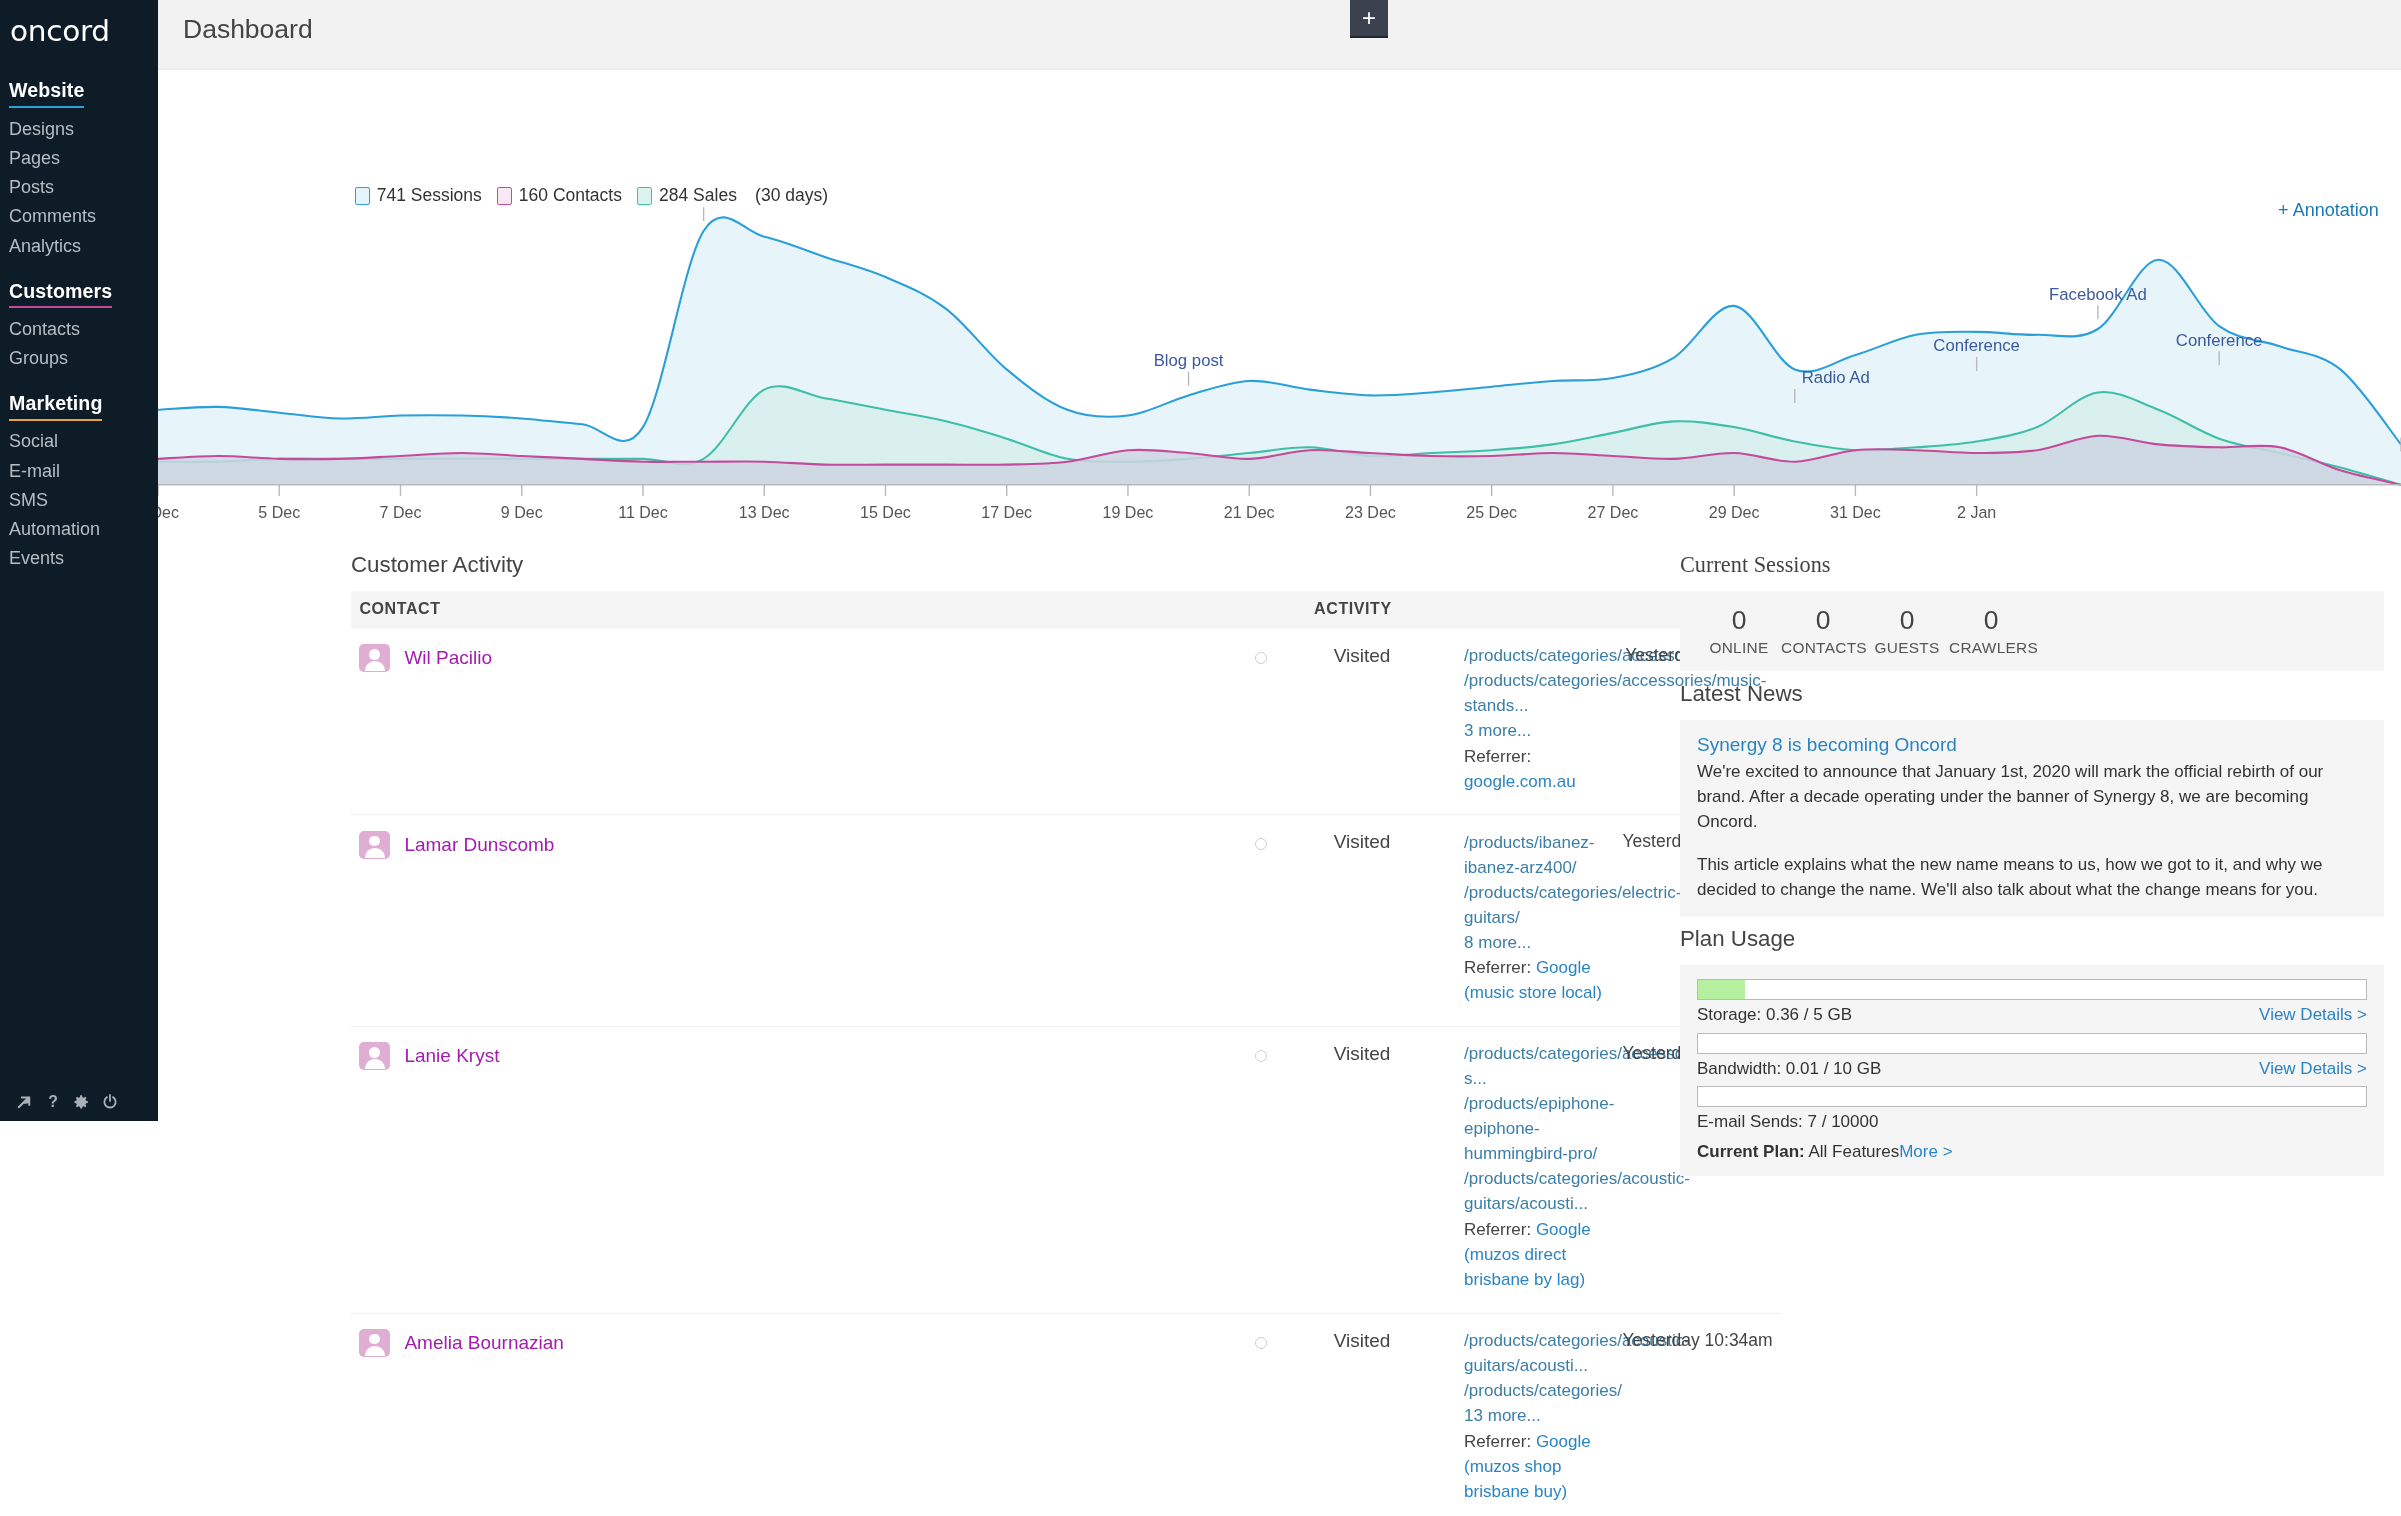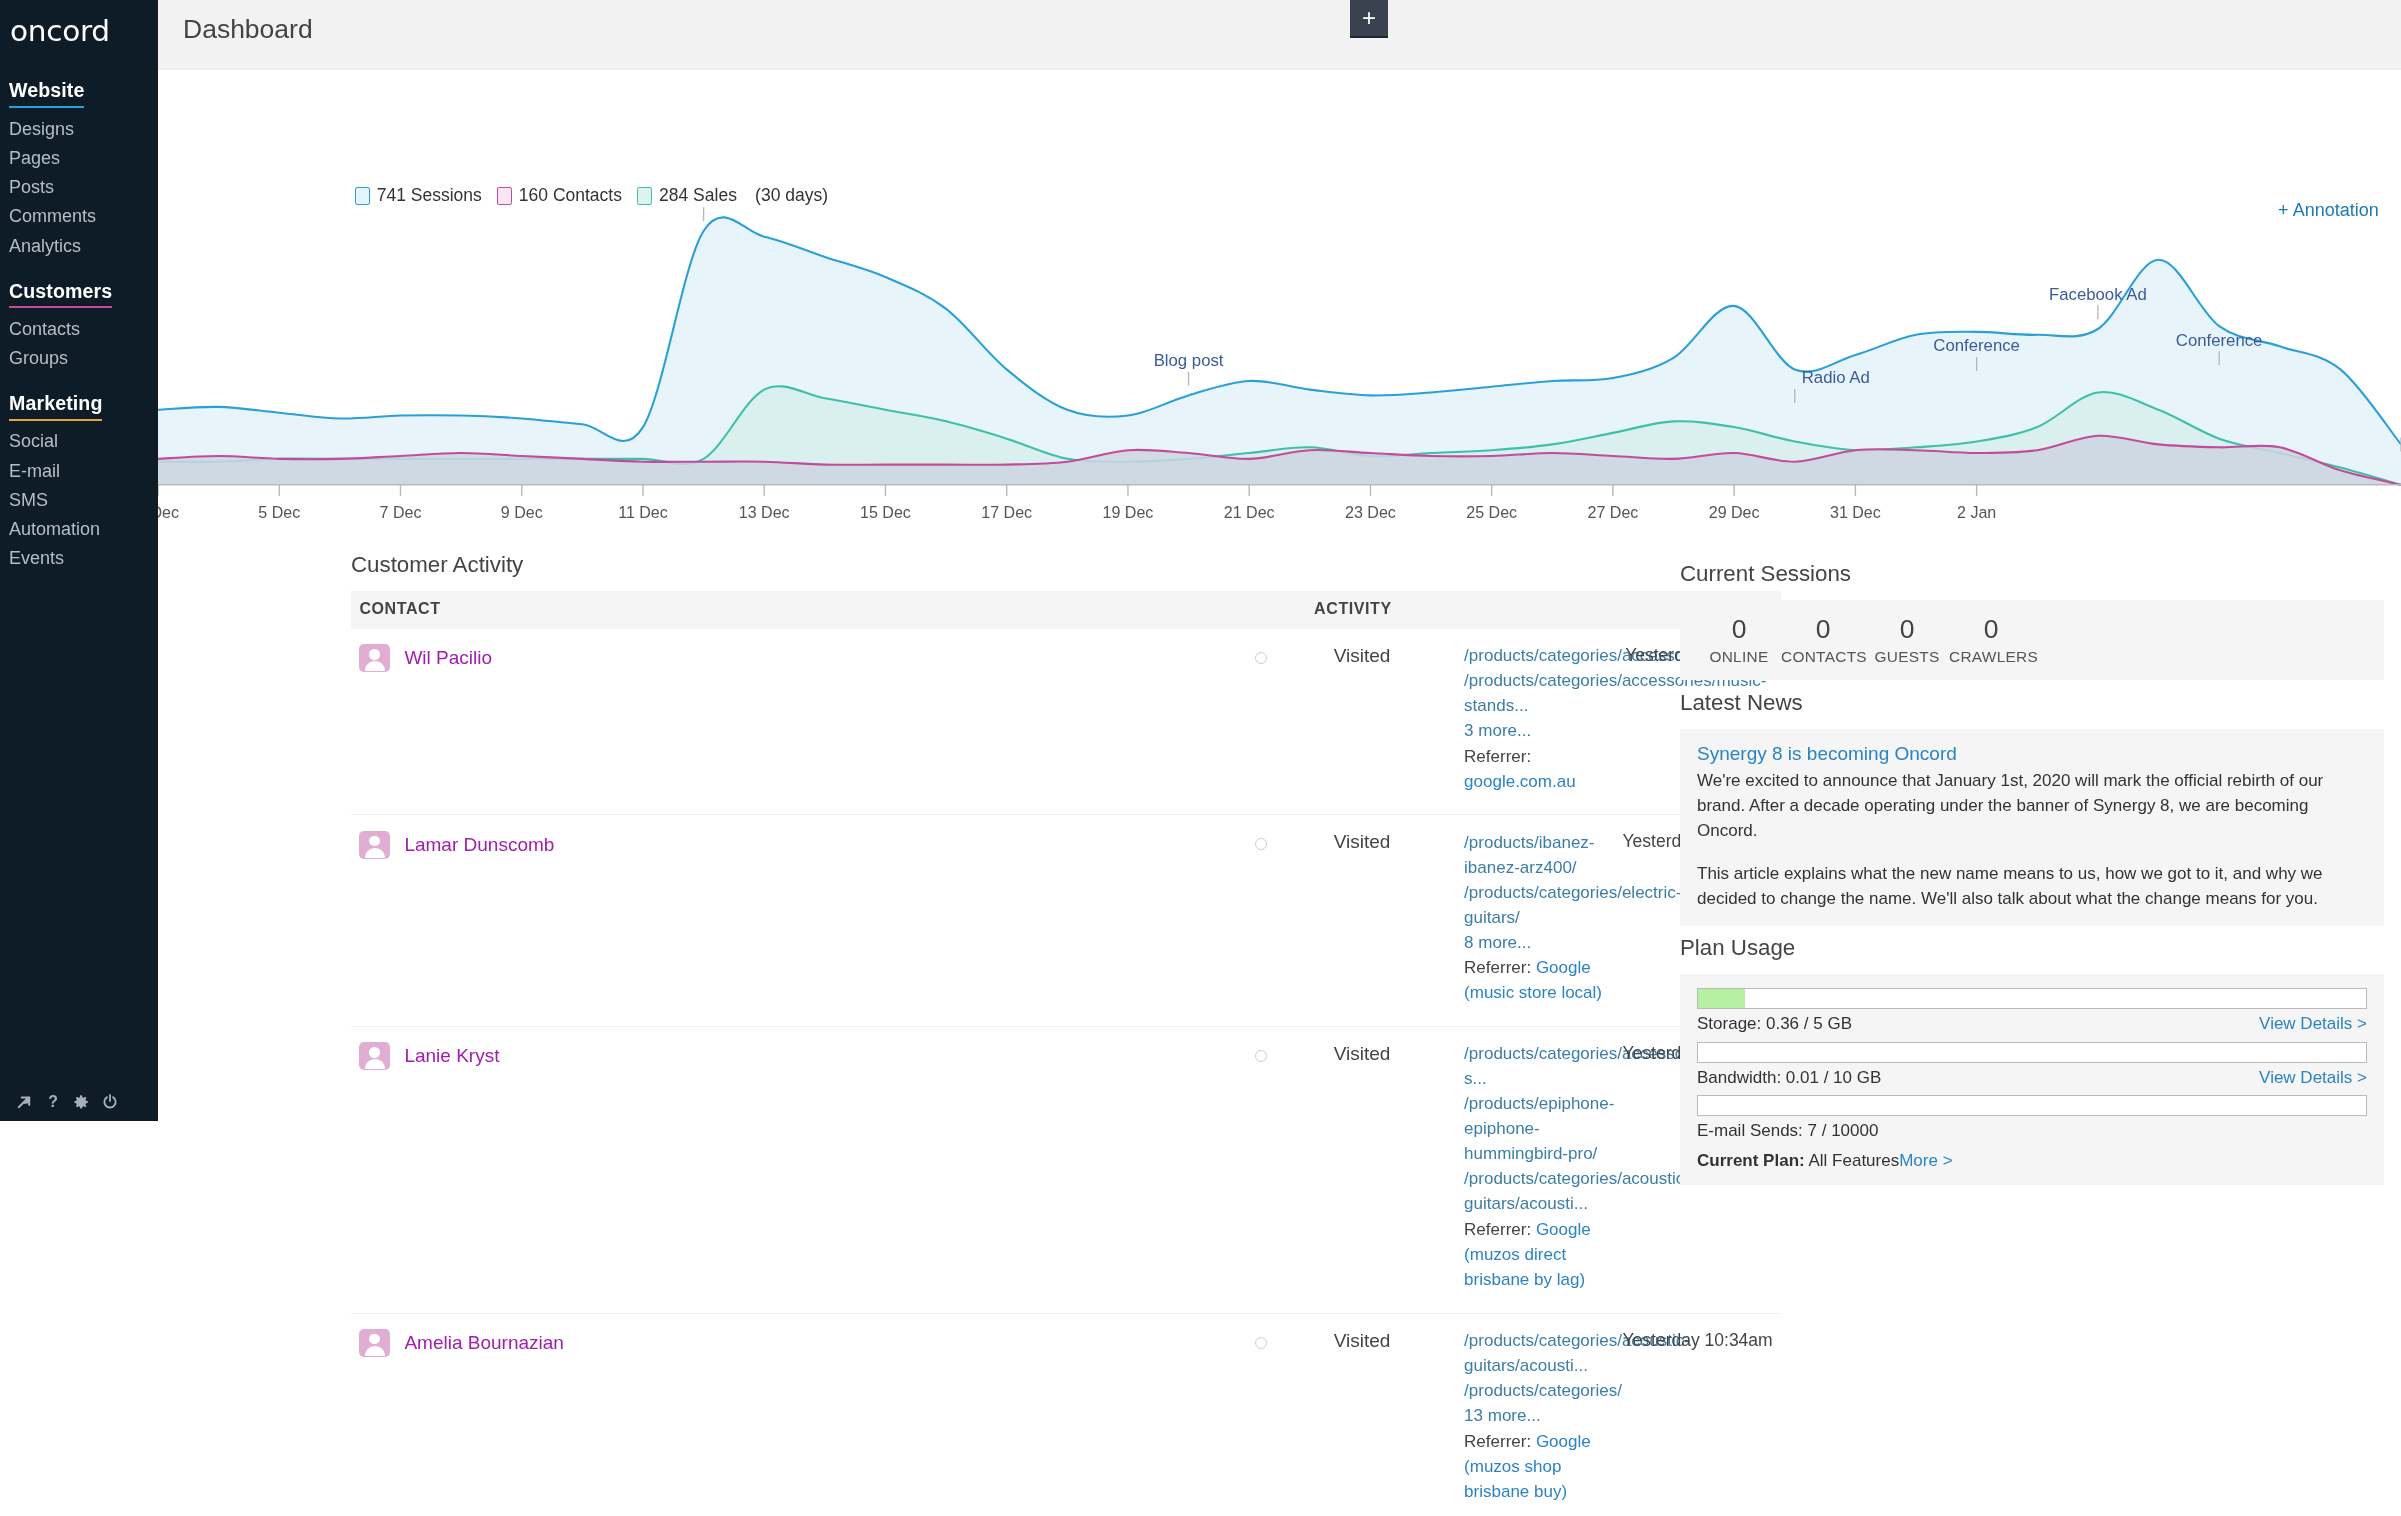--- a/index.html
+++ b/index.html
@@ -108,21 +108,21 @@
 
   
   .content { display: flex; padding: 0 0 0 0; }
   .col-left { width: 1501px; padding: 0 0 0 193px; }
   .col-right { width: 742px; padding-left: 21px; padding-right: 17px; }
 
   .sec-title {
     font-size: 22.3px; color: #444; font-weight: 400;
     margin: 0 0 12.6px 0; display: block;
   }
-  .sec-title.right-t { margin-top: 9px; }
+  .sec-title.right-t { margin-top: 0; font-family: Liberation Serif, serif; }
 
   
   .tbl { width: 1430px; border-collapse: collapse; table-layout: fixed; }
   .tbl thead th {
     background: #f5f5f5; text-align: left;
     font-size: 16px; letter-spacing: 0.6px; color: #444;
     font-weight: bold; padding: 9.8px 0 10.5px 8.4px; border: none;
   }
   .tbl tbody td { border-bottom: 0.7px solid #eeeeee; vertical-align: top; padding: 0; }
   .c-contact { width: 419px; }

